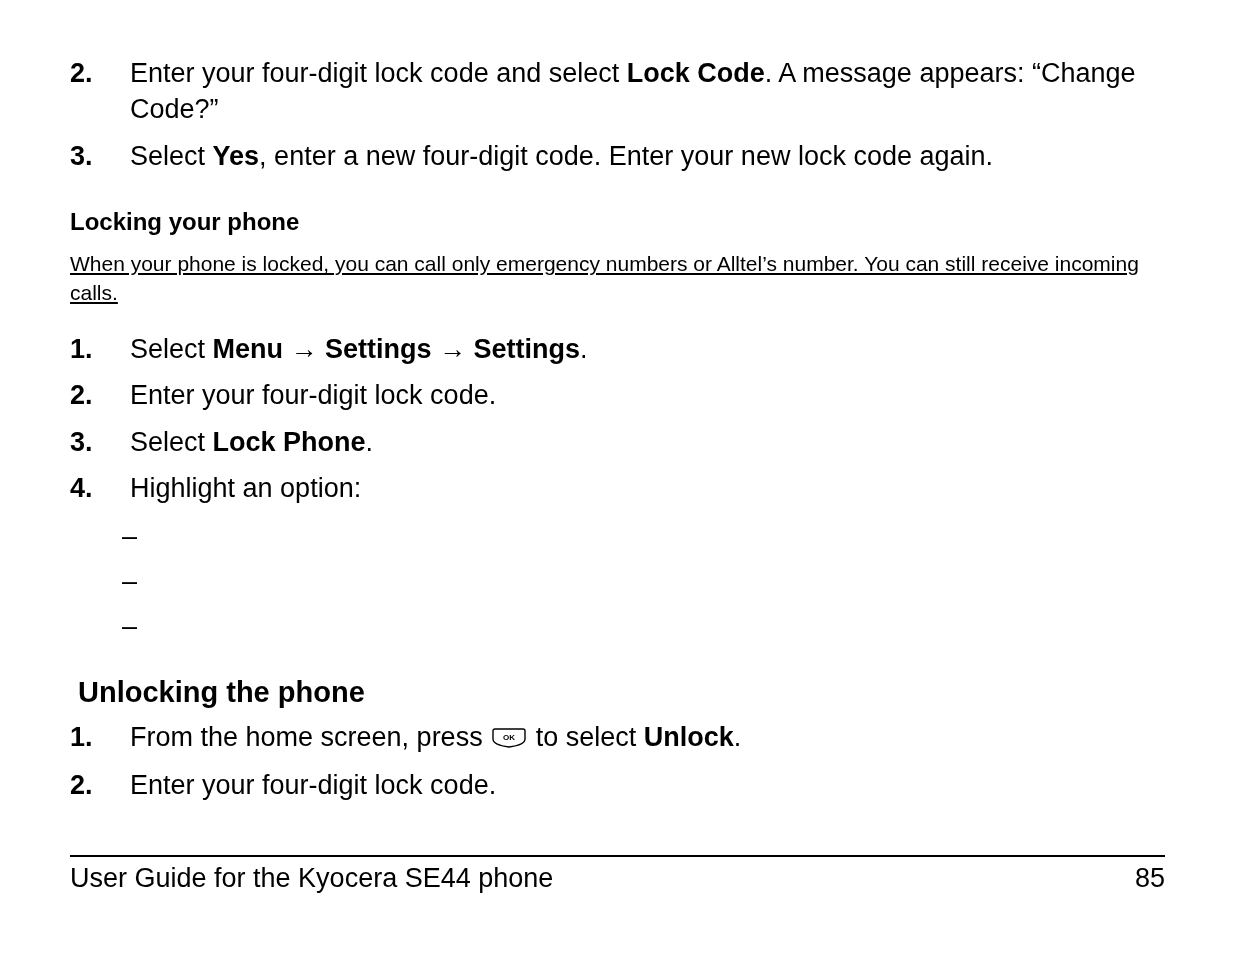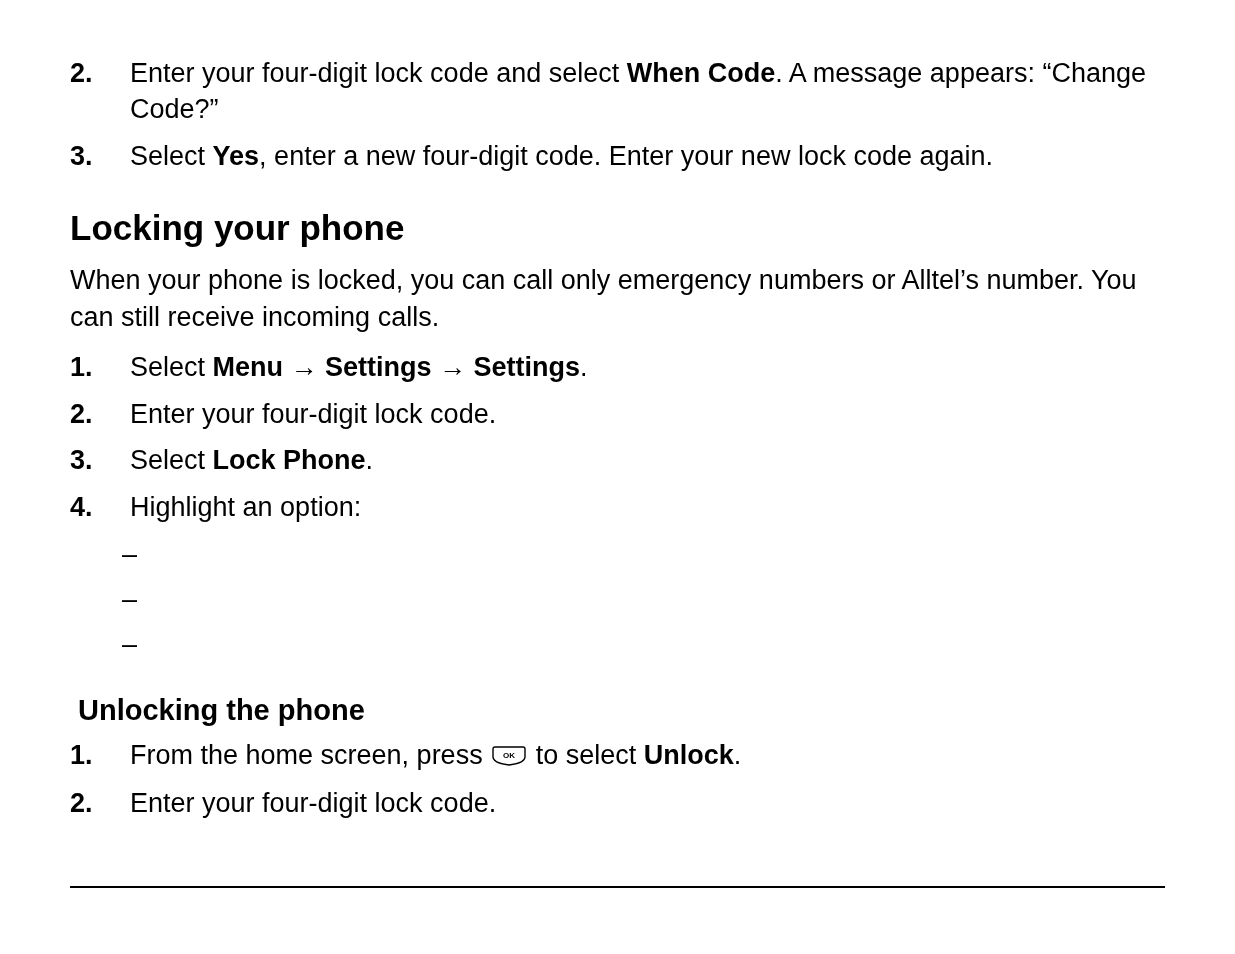--- a/index.html
+++ b/index.html
@@ -29,33 +29,34 @@
   .ol-num {
     font-weight: bold;
     width: 60px;
     flex: 0 0 60px;
   }
   .ol-body {
     flex: 1;
   }
   .bold { font-weight: bold; }
   h2.section {
-    font-size: 35px;
+    font-size: 24px;
     font-weight: bold;
     margin: 34px 0 14px 0;
   }
   h3.subsection {
     font-size: 29px;
     font-weight: bold;
     margin: 30px 0 10px 8px;
   }
   p.para {
-    font-size: 27px;
+    font-size: 21px;
     line-height: 1.35;
-    margin: 0 0 14px 0;
+    margin: 0 0 24px 0;
+    text-decoration: underline;
   }
   .arrow {
     font-family: Arial, sans-serif;
     font-weight: normal;
   }
   .sublist {
     margin-top: 6px;
   }
   .sub-item {
     display: flex;
@@ -92,21 +93,21 @@
 </style>
 </head>
 <body>
 
 <div class="page">
 
   <div class="ol-top">
     <div class="ol-item">
       <div class="ol-num">2.</div>
       <div class="ol-body">
-        <span>Enter your four-digit lock code and select </span><span class="bold">When Code</span><span>. A message appears: “Change Code?”</span>
+        <span>Enter your four-digit lock code and select </span><span class="bold">Lock Code</span><span>. A message appears: “Change Code?”</span>
       </div>
     </div>
     <div class="ol-item">
       <div class="ol-num">3.</div>
       <div class="ol-body">
         <span>Select </span><span class="bold">Yes</span><span>, enter a new four-digit code. Enter your new lock code again.</span>
       </div>
     </div>
   </div>
 
@@ -165,15 +166,19 @@
       </div>
     </div>
     <div class="ol-item">
       <div class="ol-num">2.</div>
       <div class="ol-body">Enter your four-digit lock code.</div>
     </div>
   </div>
 
   <div class="footer">
     <hr class="footer-rule">
+    <div class="footer-line">
+      <span>User Guide for the Kyocera SE44 phone</span>
+      <span>85</span>
+    </div>
   </div>
 
 </div>
 
 </body></html>

